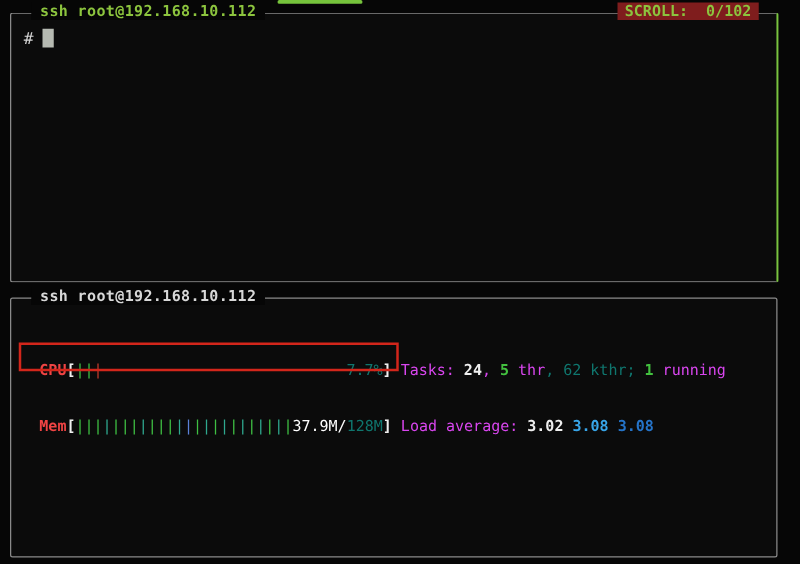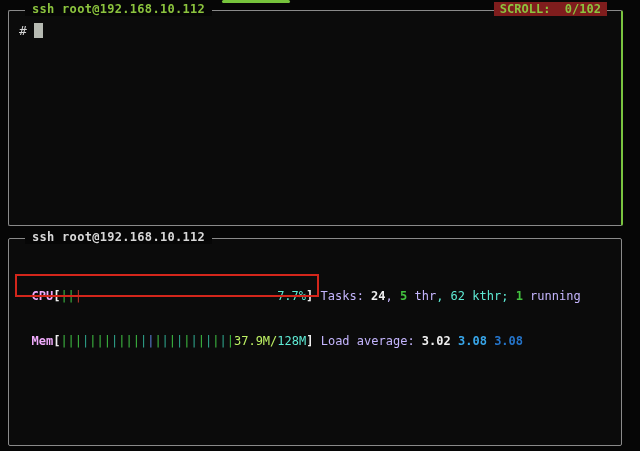--- a/index.html
+++ b/index.html
@@ -15,29 +15,29 @@
   .scroll-ind{position:absolute;top:-9px;right:14px;background:#7f1d1d;padding:0 6px;
               color:#8cc43e;font-size:12px;font-weight:bold;white-space:pre;}
   #prompt-line{position:absolute;left:10px;top:12px;color:#d4d4d4;font-size:13px;line-height:16px;}
   #cursor-block{display:inline-block;width:9px;height:15px;background:#b6bab2;margin-left:7px;vertical-align:-3px;}
   #artifact-line{position:absolute;left:222px;top:0;width:68px;height:3px;background:#76c33c;border-radius:2px;}
   
   #htop{position:absolute;left:8px;top:20px;font-size:12px;line-height:15px;white-space:pre;}
   #htop .ln{height:15px;}
   .s-w{color:#d9d9d9;}
   .s-wb{color:#efefef;font-weight:bold;}
-  .s-cy{color:#c4b5fd;}
-  .s-cyb{color:#f0abfc;font-weight:bold;}
-  .s-dim{color:#5eead4;}
+  .s-cy{color:#d946ef;}
+  .s-cyb{color:#ef4444;font-weight:bold;}
+  .s-dim{color:#0f766e;}
   .s-gb{color:#43c13f;font-weight:bold;}
   .s-barg{color:#3fbf43;}
   .s-barr{color:#c0392b;}
   .s-bart{color:#2fa88f;}
   .s-barbl{color:#5b82d8;}
-  .s-memv{color:#bef264;}
+  .s-memv{color:#ffffff;}
   .s-load2{color:#38a5e8;font-weight:bold;}
   .s-load3{color:#2574c9;font-weight:bold;}
   #mem-highlight{position:absolute;left:15px;top:274px;width:300px;height:19px;
                  border:2px solid #d3261b;z-index:5;}
 </style>
 </head>
 <body>
 
 <div id="screen">
 

